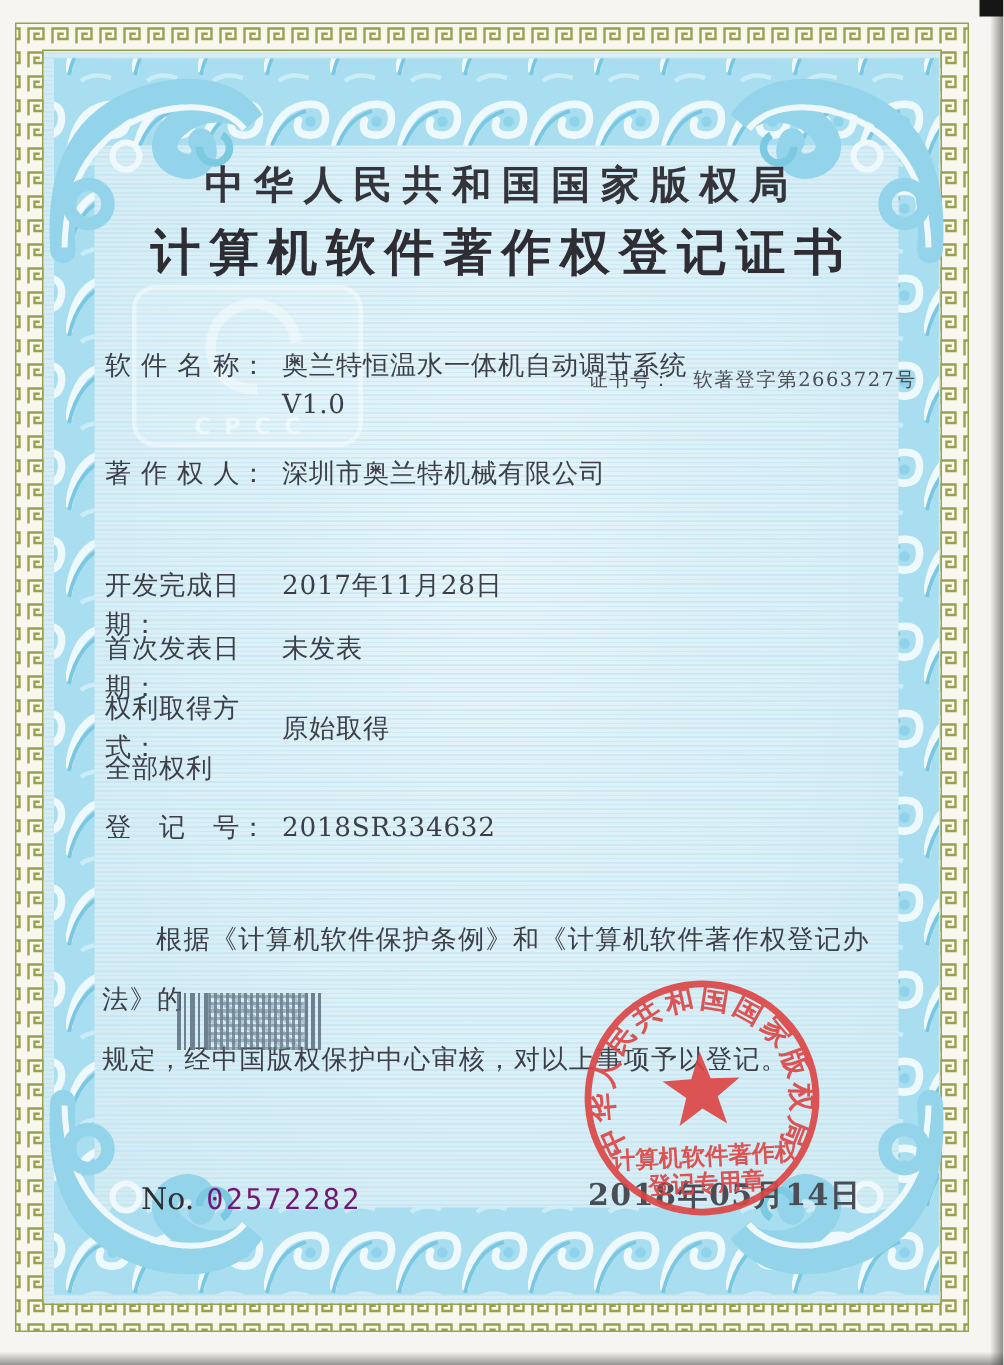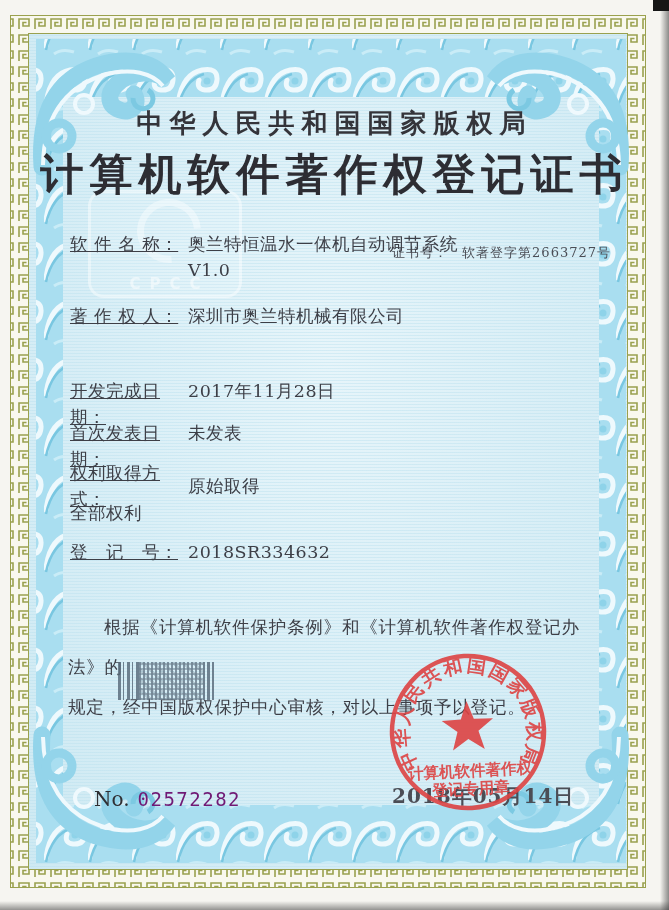--- a/index.html
+++ b/index.html
@@ -16,27 +16,27 @@
   .paper{position:absolute;left:10px;top:15px;width:636px;height:873px;
          background:
            repeating-linear-gradient(0deg,rgba(186,224,238,.45) 0 1px,rgba(255,255,255,0) 1px 3px),
            radial-gradient(ellipse at 50% 40%,#e7f5fa 0%,#d8eef6 55%,#cde9f2 100%);}
 
   .frame-svg{position:absolute;left:0;top:0;pointer-events:none;}
 
   
   .t1{position:absolute;left:0;top:106px;width:669px;text-align:center;font-size:26px;
       font-weight:700;letter-spacing:7px;color:#34343a;}
-  .t2{position:absolute;left:0;top:146px;width:669px;text-align:center;font-size:43px;
+  .t2{position:absolute;left:0;top:146px;width:669px;text-align:center;font-size:33px;
       font-weight:700;letter-spacing:6px;color:#2d2d33;}
   .certno{position:absolute;top:200px;right:58px;font-size:13px;color:#4b4d55;letter-spacing:1px;margin-top:44px;}
   .certno .lab{margin-right:14px;}
   .frow{position:absolute;left:70px;display:flex;font-size:17.5px;line-height:26px;
         color:#3d3f47;letter-spacing:.5px;}
-  .flabel{width:118px;flex:none;text-decoration:underline;}
+  .flabel{width:118px;flex:none;}
   .fvalue{white-space:pre-line;}
   .statement{position:absolute;left:68px;top:581px;width:537px;font-size:17.5px;line-height:40px;
              color:#3d3f47;white-space:pre-line;text-indent:36px;letter-spacing:.8px;margin-top:26px;}
 
   
   .watermark{position:absolute;left:88px;top:190px;width:148px;height:102px;
              border:3px solid rgba(255,255,255,.5);border-radius:16px;
              background:rgba(255,255,255,.12);opacity:.8;}
   .wm-ring{position:absolute;left:46px;top:6px;width:50px;height:50px;border-radius:50%;
            border:7px solid rgba(255,255,255,.5);border-right-color:transparent;transform:rotate(40deg);}

